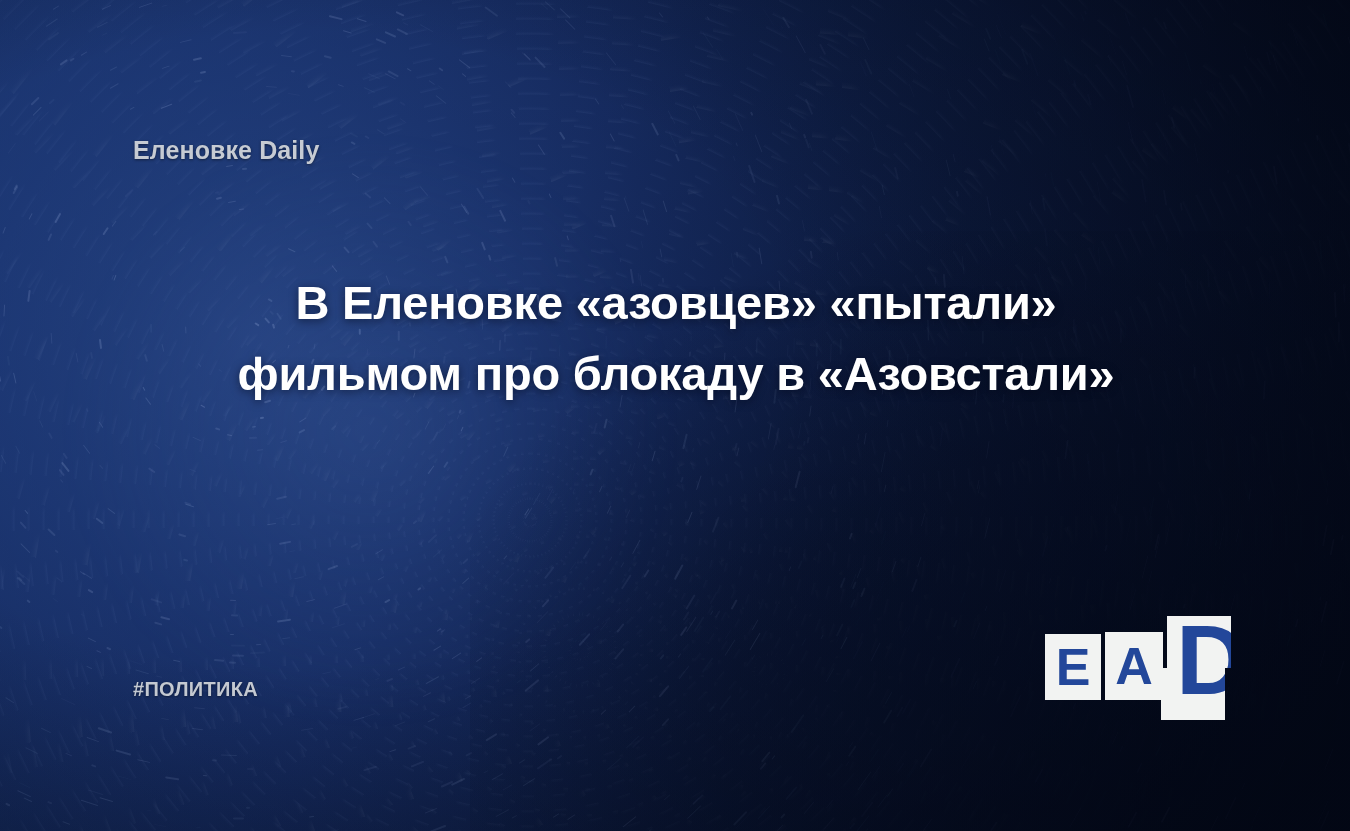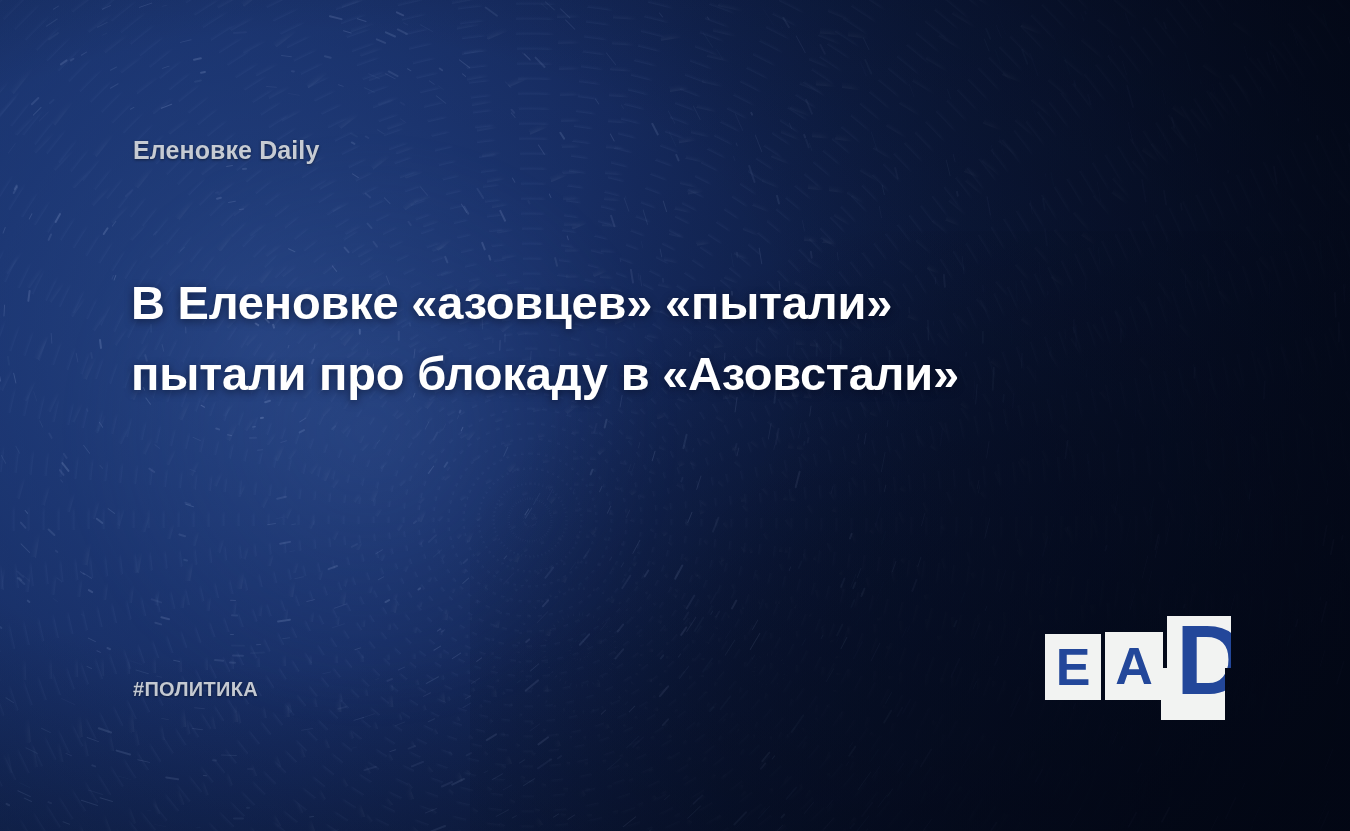--- a/index.html
+++ b/index.html
@@ -132,20 +132,21 @@
     position: absolute;
     left: 131px;
     top: 268px;
     width: 1090px;
     color: #ffffff;
     font-size: 47px;
     font-weight: 700;
     line-height: 1.5;
     letter-spacing: -0.2px;
     text-shadow: 0 2px 8px rgba(2,8,24,.55);
+    text-align: center;
   }
   .headline .ln { display: block; white-space: nowrap; }
 
   .rubric {
     position: absolute;
     left: 133px; top: 678px;
     font-size: 20px;
     font-weight: 700;
     letter-spacing: .3px;
     color: #c4c9d1;
@@ -1113,21 +1114,21 @@
       <i class="speckle" style="left:771.4px;top:421.5px;width:17.0px;height:1.4px;opacity:0.139;transform:rotate(100.0deg);transform-origin:0 50%;"></i>
       <i class="speckle" style="left:72.4px;top:755.1px;width:6.8px;height:1.4px;opacity:0.159;transform:rotate(202.7deg);transform-origin:0 50%;"></i>
     </div>
 
   <div class="content">
 
     <div class="brand">Еленовке Daily</div>
 
     <div class="headline">
       <span class="ln">В Еленовке «азовцев» «пытали»</span>
-      <span class="ln">пытали про блокаду в «Азовстали»</span>
+      <span class="ln">фильмом про блокаду в «Азовстали»</span>
     </div>
 
     <div class="rubric">#ПОЛИТИКА</div>
 
     <div class="ea-logo">
       <div class="ea-tile e">E</div>
       <div class="ea-tile a">A</div>
       <div class="ea-dwrap">
         <div class="ea-dhalf top">
           <span class="dglyph">D</span>

